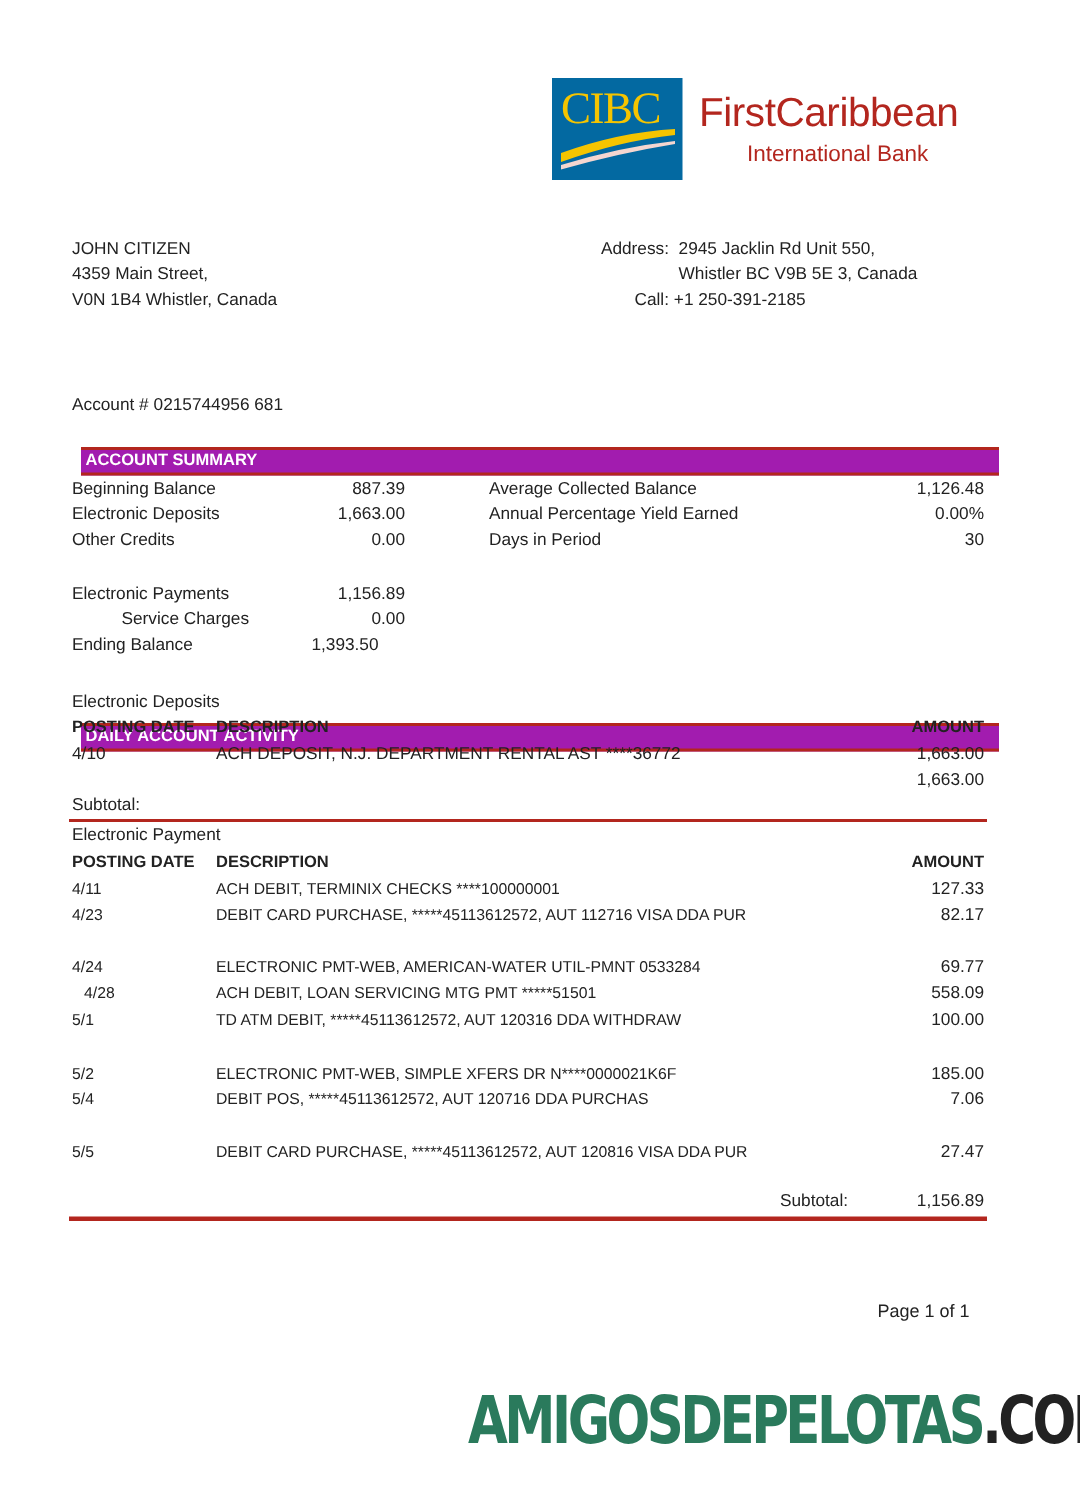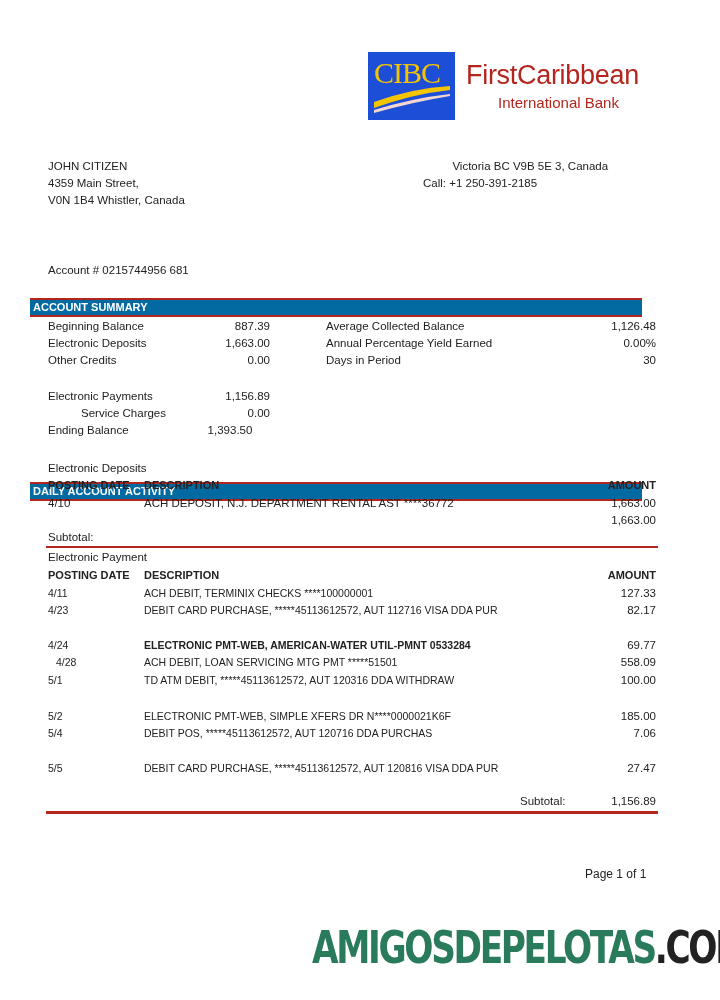--- a/index.html
+++ b/index.html
@@ -1,27 +1,27 @@
 <!DOCTYPE html>
 <html><head>
 <meta charset="utf-8">
 <style>
   html, body { margin: 0; padding: 0; background: #ffffff; }
   body { width: 720px; height: 1000px; position: relative; overflow: hidden;
          font-family: "Liberation Sans", sans-serif; color: #222; font-size: 11.5px; }
   .abs { position: absolute; }
-  .logo-box { left: 368px; top: 52px; width: 87px; height: 68px; background: #1d4ed8; overflow: hidden; }
+  .logo-box { left: 368px; top: 52px; width: 87px; height: 68px; background: #0369a1; overflow: hidden; }
   .logo-cibc { position: absolute; left: 6px; top: 4px; font-family: "Liberation Serif", serif; font-size: 30px;
                color: #f5c400; font-weight: normal; letter-spacing: -1px; }
   .logo-swoosh { position: absolute; left: 0; top: 0; }
   .brand-1 { left: 466px; top: 60px; font-size: 27px; color: #b3261e; letter-spacing: -0.3px; }
   .brand-2 { left: 498px; top: 94px; font-size: 15px; color: #b3261e; }
   .addr-line { font-size: 11.5px; line-height: 17px; color: #222; }
   .right-lbl { text-align: right; width: 70px; display: inline-block; }
-  .bar { position: absolute; left: 30px; width: 612px; background: #0369a1; height: 15px;
+  .bar { position: absolute; left: 54px; width: 612px; background: #a21caf; height: 15px;
          border-top: 2px solid #b3261e; border-bottom: 2px solid #b3261e; }
   .bar span { color: #fff; font-weight: bold; font-size: 11px; padding-left: 3px; line-height: 15px;
               text-transform: uppercase; }
   .rule { position: absolute; left: 46px; width: 612px; height: 2px; background: #b3261e; }
   .row { position: absolute; font-size: 11.5px; white-space: nowrap; }
   .num { text-align: right; }
   .hdr { font-weight: bold; font-size: 11px; }
   .tx { font-size: 10.5px; }
   .watermark { position: absolute; left: 312px; top: 922px; font-family: "DejaVu Sans", sans-serif;
                font-weight: bold; font-size: 44px; letter-spacing: -3px; transform: scaleX(0.78);
@@ -42,21 +42,22 @@
 <div class="abs brand-1">FirstCaribbean</div>
 <div class="abs brand-2">International Bank</div>
 
 <div class="abs" style="left:48px; top:158px;">
   <div class="addr-line">JOHN CITIZEN</div>
   <div class="addr-line">4359 Main Street,</div>
   <div class="addr-line">V0N 1B4 Whistler, Canada</div>
 </div>
 
 <div class="abs" style="left:376px; top:158px;">
-  <div class="addr-line"><span class="right-lbl"></span>&nbsp;&nbsp;<span>Victoria BC V9B 5E 3, Canada</span></div>
+  <div class="addr-line"><span class="right-lbl">Address:</span>&nbsp;&nbsp;<span>2945 Jacklin Rd Unit 550,</span></div>
+  <div class="addr-line"><span class="right-lbl"></span>&nbsp;&nbsp;<span>Whistler BC V9B 5E 3, Canada</span></div>
   <div class="addr-line"><span class="right-lbl">Call:</span>&nbsp;<span>+1 250-391-2185</span></div>
 </div>
 
 <div class="row" style="left:48px; top:264px;">
   <span>Account #</span>
   <span>0215744956 681</span>
 </div>
 
 <div class="bar" style="top:298px;">
   <span>ACCOUNT SUMMARY</span>
@@ -106,21 +107,21 @@
 
 <div class="row tx" style="left:48px; top:587px;">4/11</div>
 <div class="row tx" style="left:144px; top:587px;">ACH DEBIT, TERMINIX CHECKS ****100000001</div>
 <div class="row num" style="left:556px; width:100px; top:587px;">127.33</div>
 
 <div class="row tx" style="left:48px; top:604px;">4/23</div>
 <div class="row tx" style="left:144px; top:604px;">DEBIT CARD PURCHASE, *****45113612572, AUT 112716 VISA DDA PUR</div>
 <div class="row num" style="left:556px; width:100px; top:604px;">82.17</div>
 
 <div class="row tx" style="left:48px; top:639px;">4/24</div>
-<div class="row tx" style="left:144px; top:639px;font-weight:bold;">ELECTRONIC PMT-WEB, AMERICAN-WATER UTIL-PMNT 0533284</div>
+<div class="row tx" style="left:144px; top:639px;">ELECTRONIC PMT-WEB, AMERICAN-WATER UTIL-PMNT 0533284</div>
 <div class="row num" style="left:556px; width:100px; top:639px;">69.77</div>
 
 <div class="row tx" style="left:56px; top:656px;">4/28</div>
 <div class="row tx" style="left:144px; top:656px;">ACH DEBIT, LOAN SERVICING MTG PMT *****51501</div>
 <div class="row num" style="left:556px; width:100px; top:656px;">558.09</div>
 
 <div class="row tx" style="left:48px; top:674px;">5/1</div>
 <div class="row tx" style="left:144px; top:674px;">TD ATM DEBIT, *****45113612572, AUT 120316 DDA WITHDRAW</div>
 <div class="row num" style="left:556px; width:100px; top:674px;">100.00</div>
 

